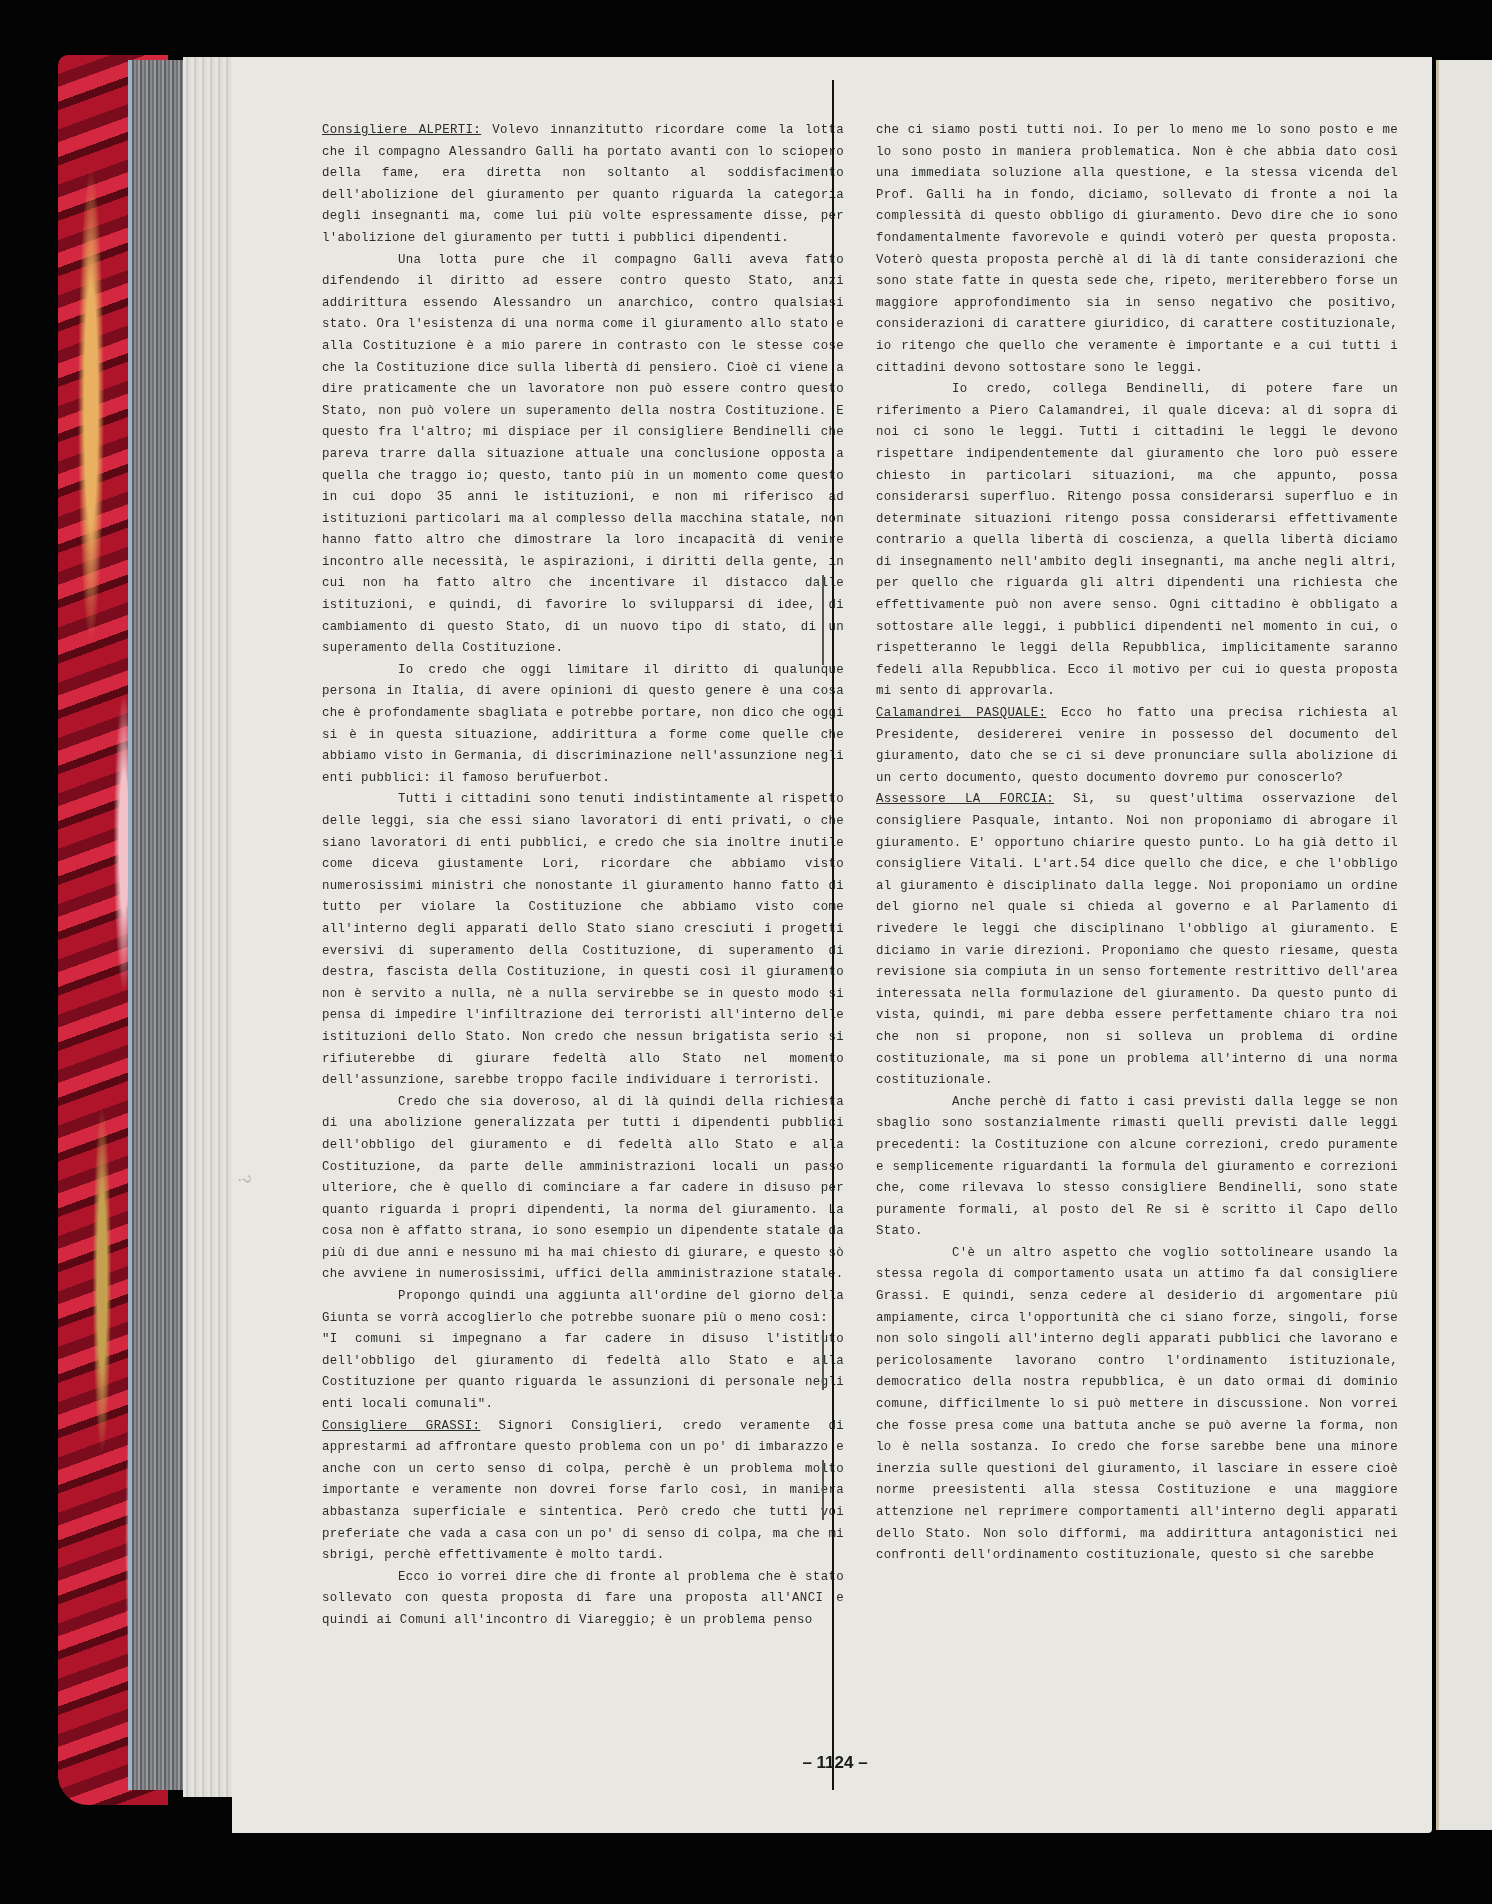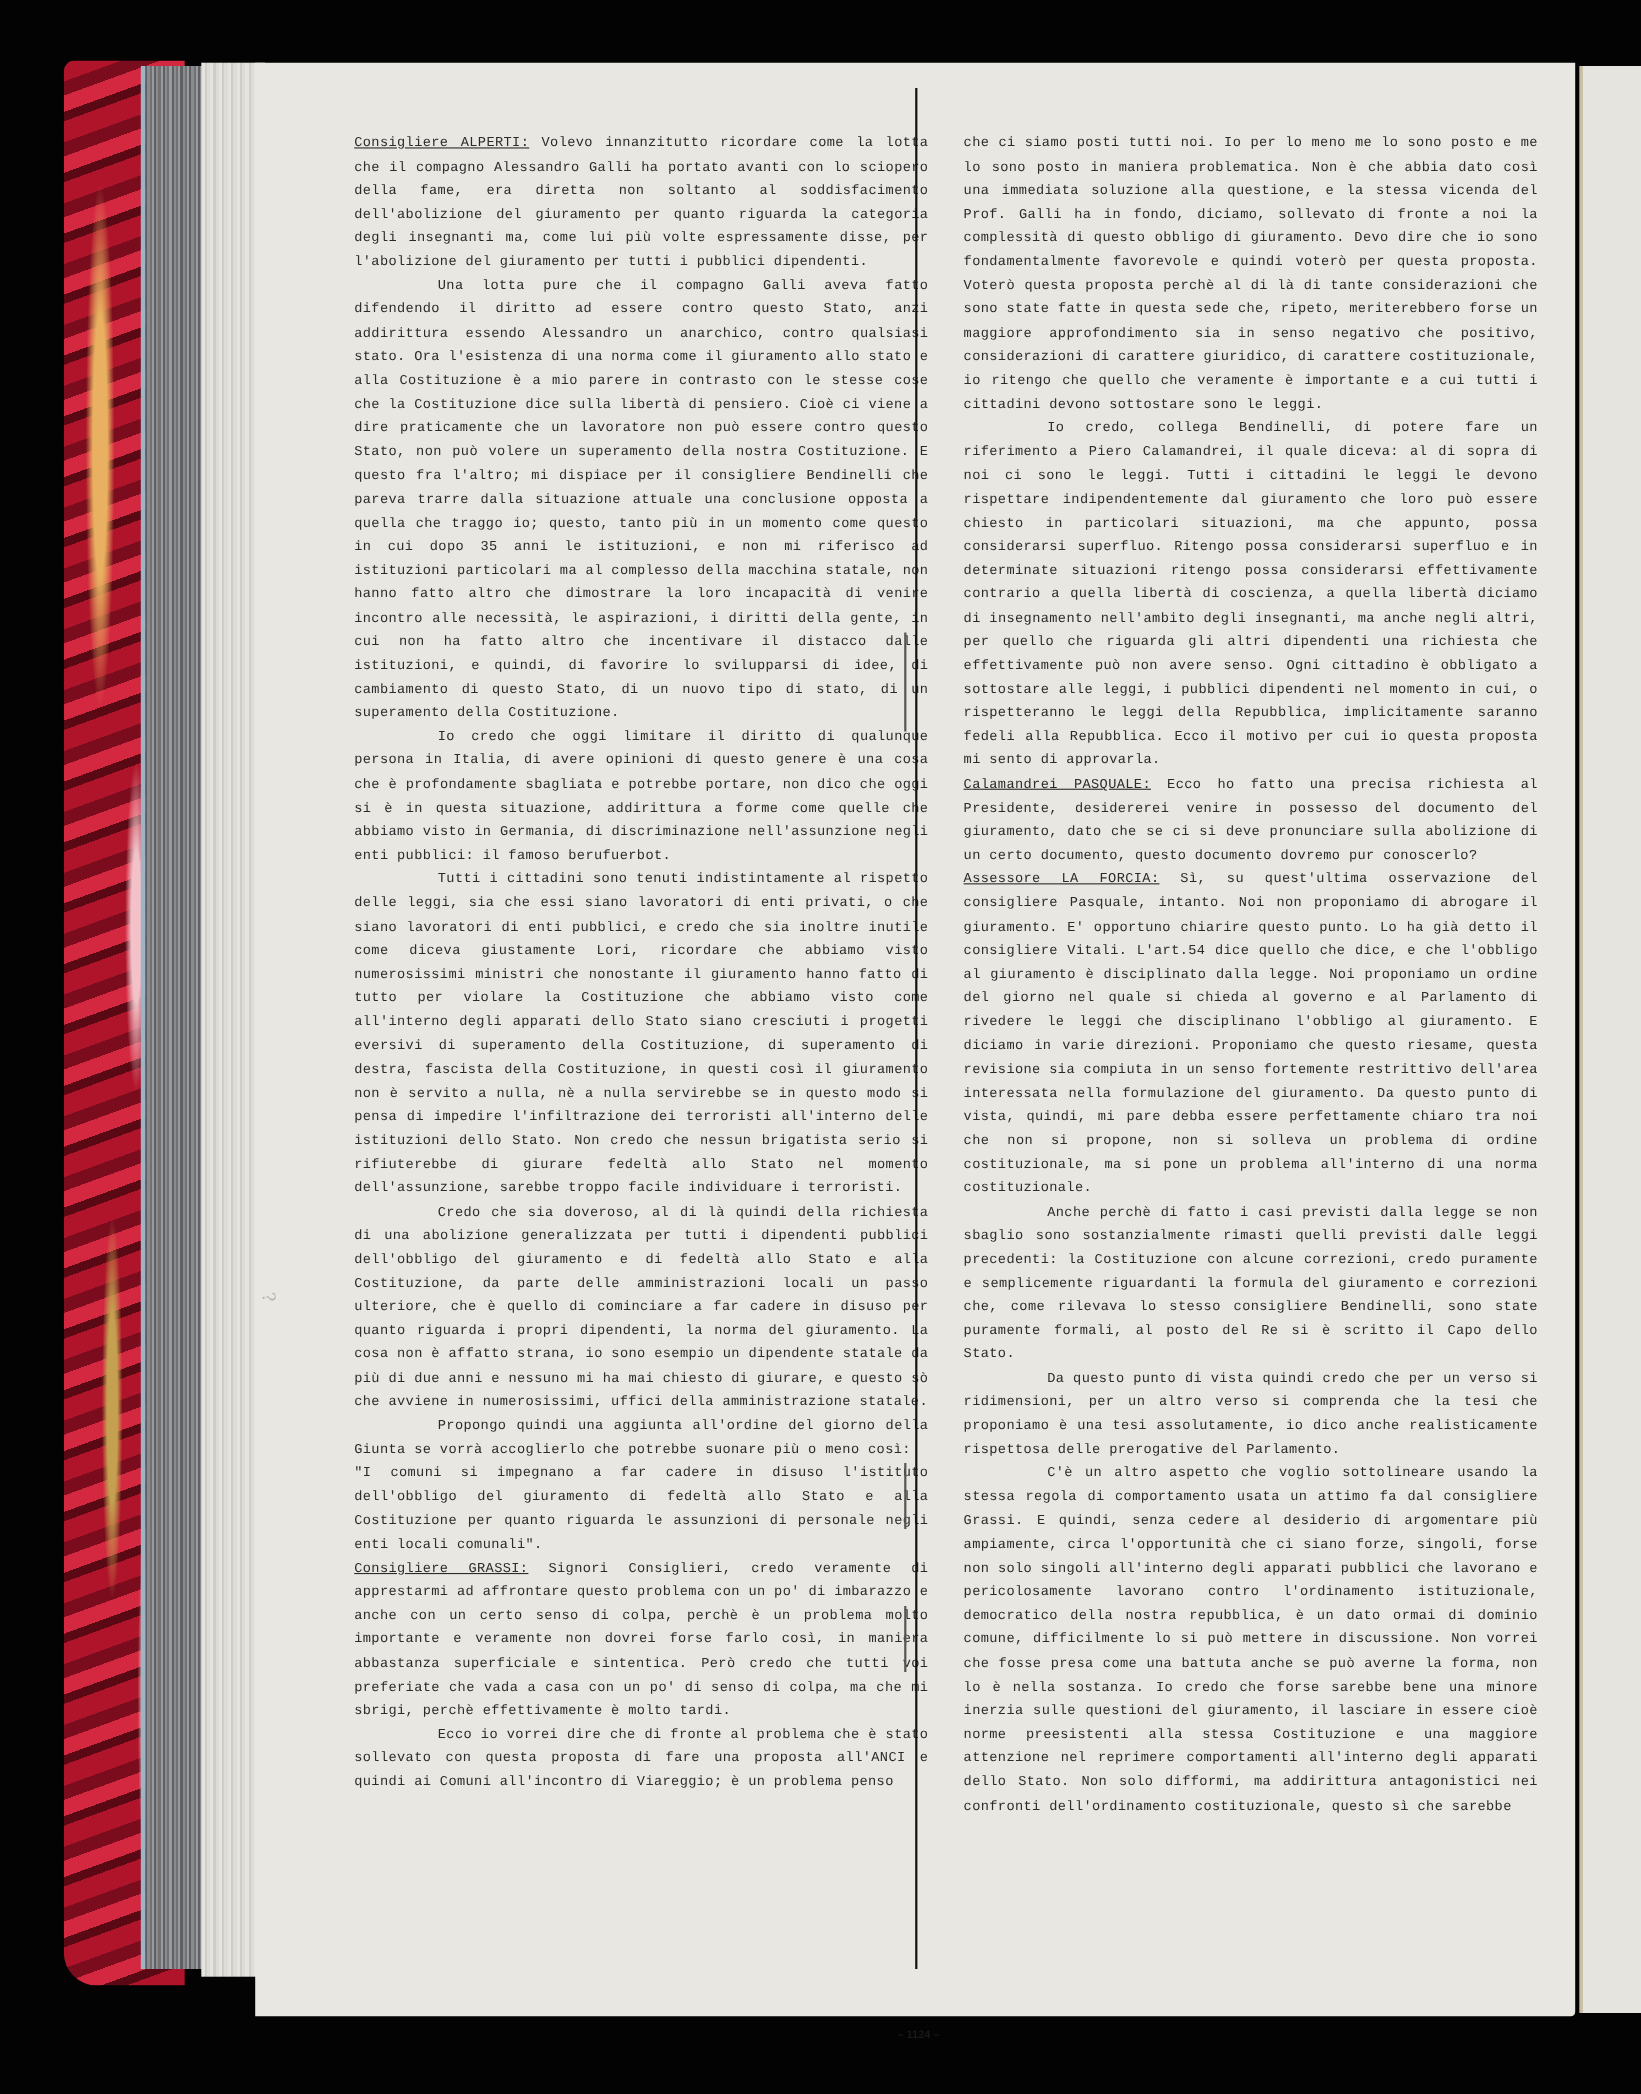--- a/index.html
+++ b/index.html
@@ -47,22 +47,22 @@
   .col p.indent { text-indent: 76px; }
   .speaker { text-decoration: underline; }
   .divider {
     position: absolute; left: 832px; top: 80px; width: 2px; height: 1710px;
     background: #111;
   }
   .margin-mark {
     position: absolute; width: 1.5px; background: #555;
   }
   .page-number {
-    position: absolute; left: 790px; top: 1845px; width: 90px; text-align: center;
-    font-family: "Liberation Sans", sans-serif; font-weight: bold; font-size: 10px; color: #1a1a1a;
+    position: absolute; left: 790px; top: 1753px; width: 90px; text-align: center;
+    font-family: "Liberation Sans", sans-serif; font-weight: bold; font-size: 17px; color: #1a1a1a;
   }
   .pencil {
     position: absolute; left: 240px; top: 1170px; font-family: "DejaVu Serif", serif;
     color: #b9b7b2; font-size: 16px; transform: rotate(80deg);
   }
 </style>
 </head>
 <body>
 
 <div class="cover"></div>
@@ -89,17 +89,16 @@
 <div class="margin-mark" style="left:822px; top:575px; height:90px;"></div>
 <div class="margin-mark" style="left:822px; top:1330px; height:60px;"></div>
 <div class="margin-mark" style="left:822px; top:1460px; height:60px;"></div>
 
 <div class="col col-right">
   <p>che ci siamo posti tutti noi. Io per lo meno me lo sono posto e me lo sono posto in maniera problematica. Non è che abbia dato così una immediata soluzione alla questione, e la stessa vicenda del Prof. Galli ha in fondo, diciamo, sollevato di fronte a noi la complessità di questo obbligo di giuramento. Devo dire che io sono fondamentalmente favorevole e quindi voterò per questa proposta. Voterò questa proposta perchè al di là di tante considerazioni che sono state fatte in questa sede che, ripeto, meriterebbero forse un maggiore approfondimento sia in senso negativo che positivo, considerazioni di carattere giuridico, di carattere costituzionale, io ritengo che quello che veramente è importante e a cui tutti i cittadini devono sottostare sono le leggi.</p>
   <p class="indent">Io credo, collega Bendinelli, di potere fare un riferimento a Piero Calamandrei, il quale diceva: al di sopra di noi ci sono le leggi. Tutti i cittadini le leggi le devono rispettare indipendentemente dal giuramento che loro può essere chiesto in particolari situazioni, ma che appunto, possa considerarsi superfluo. Ritengo possa considerarsi superfluo e in determinate situazioni ritengo possa considerarsi effettivamente contrario a quella libertà di coscienza, a quella libertà diciamo di insegnamento nell'ambito degli insegnanti, ma anche negli altri, per quello che riguarda gli altri dipendenti una richiesta che effettivamente può non avere senso. Ogni cittadino è obbligato a sottostare alle leggi, i pubblici dipendenti nel momento in cui, o rispetteranno le leggi della Repubblica, implicitamente saranno fedeli alla Repubblica. Ecco il motivo per cui io questa proposta mi sento di approvarla.</p>
   <p><span class="speaker">Calamandrei PASQUALE:</span><span> Ecco ho fatto una precisa richiesta al Presidente, desidererei venire in possesso del documento del giuramento, dato che se ci si deve pronunciare sulla abolizione di un certo documento, questo documento dovremo pur conoscerlo?</span></p>
   <p><span class="speaker">Assessore LA FORCIA:</span><span> Sì, su quest'ultima osservazione del consigliere Pasquale, intanto. Noi non proponiamo di abrogare il giuramento. E' opportuno chiarire questo punto. Lo ha già detto il consigliere Vitali. L'art.54 dice quello che dice, e che l'obbligo al giuramento è disciplinato dalla legge. Noi proponiamo un ordine del giorno nel quale si chieda al governo e al Parlamento di rivedere le leggi che disciplinano l'obbligo al giuramento. E diciamo in varie direzioni. Proponiamo che questo riesame, questa revisione sia compiuta in un senso fortemente restrittivo dell'area interessata nella formulazione del giuramento. Da questo punto di vista, quindi, mi pare debba essere perfettamente chiaro tra noi che non si propone, non si solleva un problema di ordine costituzionale, ma si pone un problema all'interno di una norma costituzionale.</span></p>
   <p class="indent">Anche perchè di fatto i casi previsti dalla legge se non sbaglio sono sostanzialmente rimasti quelli previsti dalle leggi precedenti: la Costituzione con alcune correzioni, credo puramente e semplicemente riguardanti la formula del giuramento e correzioni che, come rilevava lo stesso consigliere Bendinelli, sono state puramente formali, al posto del Re si è scritto il Capo dello Stato.</p>
-  <p class="indent">Da questo punto di vista quindi credo che per un verso si ridimensioni, per un altro verso si comprenda che la tesi che proponiamo è una tesi assolutamente, io dico anche realisticamente rispettosa delle prerogative del Parlamento.</p>
   <p class="indent">C'è un altro aspetto che voglio sottolineare usando la stessa regola di comportamento usata un attimo fa dal consigliere Grassi. E quindi, senza cedere al desiderio di argomentare più ampiamente, circa l'opportunità che ci siano forze, singoli, forse non solo singoli all'interno degli apparati pubblici che lavorano e pericolosamente lavorano contro l'ordinamento istituzionale, democratico della nostra repubblica, è un dato ormai di dominio comune, difficilmente lo si può mettere in discussione. Non vorrei che fosse presa come una battuta anche se può averne la forma, non lo è nella sostanza. Io credo che forse sarebbe bene una minore inerzia sulle questioni del giuramento, il lasciare in essere cioè norme preesistenti alla stessa Costituzione e una maggiore attenzione nel reprimere comportamenti all'interno degli apparati dello Stato. Non solo difformi, ma addirittura antagonistici nei confronti dell'ordinamento costituzionale, questo sì che sarebbe</p>
 </div>
 
 <div class="page-number">– 1124 –</div>
 
 </body></html>

